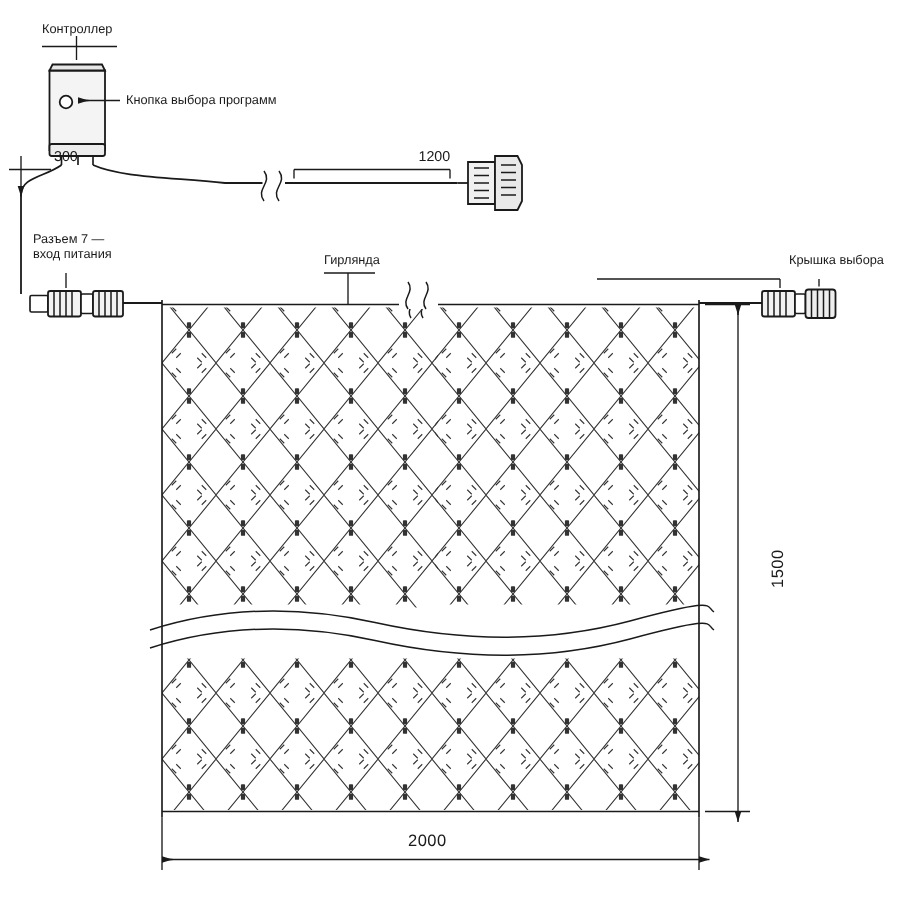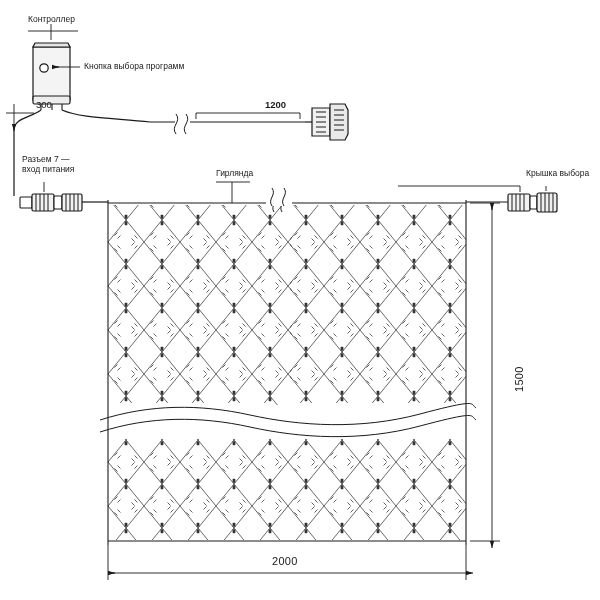--- a/index.html
+++ b/index.html
@@ -242,21 +242,21 @@
       <path d="M466 545 L466 580"></path>
     </g>
   </svg>
 
   <div class="lbl" style="left:28px; top:14px;">Контроллер</div>
 
   <div class="lbl" style="left:84px; top:61px;">Кнопка выбора программ</div>
 
   <div class="lbl dim" style="left:23px; top:100px;margin-left:13px;">300</div>
 
-  <div class="lbl dim" style="left:265px; top:100px;font-weight:bold;">1200</div>
+  <div class="lbl dim" style="left:279px; top:100px;">1200</div>
 
   <div class="lbl" style="left:22px; top:154px;">Разъем 7 —
 вход питания</div>
 
   <div class="lbl" style="left:216px; top:168px;">Гирлянда</div>
 
 
   <div class="lbl" style="left:526px; top:168px;">Крышка выбора</div>
 
   <div class="lbl big rot" style="left:514px; top:392px;">1500</div>

